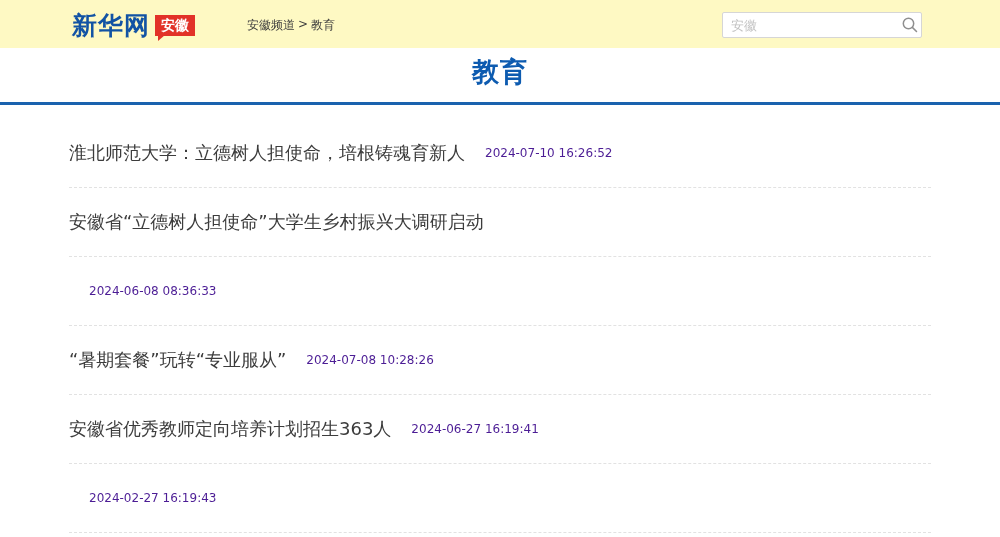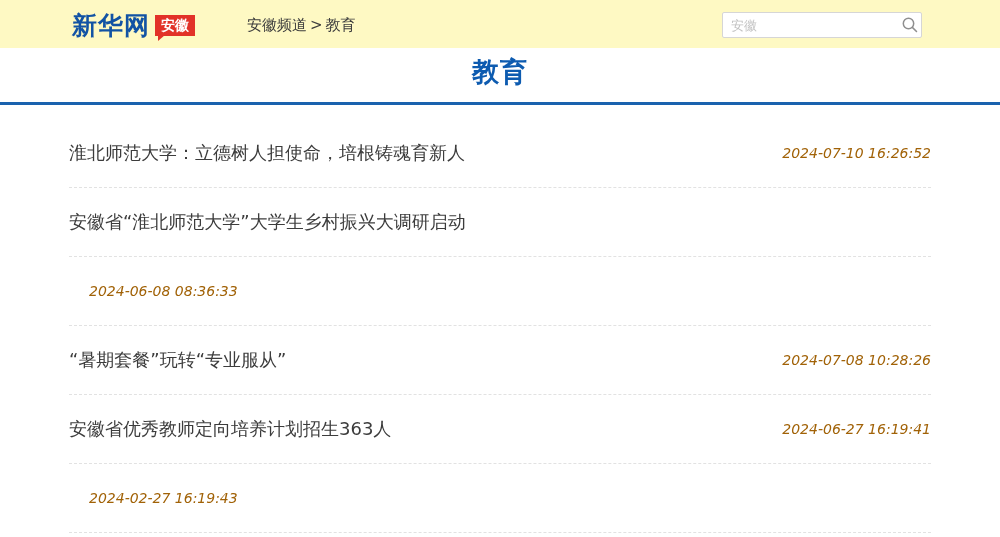--- a/index.html
+++ b/index.html
@@ -44,21 +44,21 @@
     content: "";
     position: absolute;
     left: 3px;
     bottom: -5px;
     width: 0; height: 0;
     border-top: 6px solid #e23228;
     border-right: 7px solid transparent;
   }
   .breadcrumb {
     margin-left: 52px;
-    font-size: 15px;
+    font-size: 12px;
     color: #3d3d3d;
     display: flex;
     align-items: flex-start;
     gap: 3px;
   }
   .breadcrumb .crumb { cursor: pointer; }
   .search-box {
     margin-left: auto;
     width: 200px;
     height: 26px;
@@ -102,38 +102,36 @@
   
   .news-list {
     width: 862px;
     margin: 0 auto;
     padding-top: 14px;
   }
   .news-row {
     height: 69px;
     display: flex;
     align-items: center;
-    justify-content: space-between;
     border-bottom: 1px dashed #e2e2e2;
   }
   .news-title {
     font-size: 18px;
     color: #3c3c3c;
     cursor: pointer;
     white-space: nowrap;
     overflow: hidden;
     text-overflow: ellipsis;
     max-width: 680px;
   }
   .news-time {
-    font-size: 14px;
-    color: #a16207;
+    font-size: 12px;
+    color: #4c1d95;
     white-space: nowrap;
     padding-left: 20px;
-    font-style: italic;
   }
 </style>
 </head>
 <body>
 
 <div class="header">
   <div class="logo-group">
     <span class="logo-text">新华网</span>
     <span class="logo-badge">安徽</span>
   </div>
@@ -156,21 +154,21 @@
 <div class="title-section">
   <span class="page-title">教育</span>
 </div>
 
 <div class="news-list">
   <div class="news-row">
     <span class="news-title">淮北师范大学：立德树人担使命，培根铸魂育新人</span>
     <span class="news-time">2024-07-10 16:26:52</span>
   </div>
   <div class="news-row">
-    <span class="news-title">安徽省“淮北师范大学”大学生乡村振兴大调研启动</span>
+    <span class="news-title">安徽省“立德树人担使命”大学生乡村振兴大调研启动</span>
   </div>
   <div class="news-row">
     <span class="news-time">2024-06-08 08:36:33</span>
   </div>
   <div class="news-row">
     <span class="news-title">“暑期套餐”玩转“专业服从”</span>
     <span class="news-time">2024-07-08 10:28:26</span>
   </div>
   <div class="news-row">
     <span class="news-title">安徽省优秀教师定向培养计划招生363人</span>

